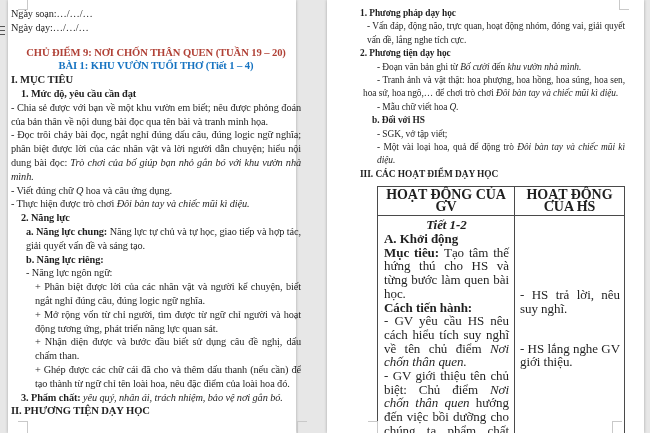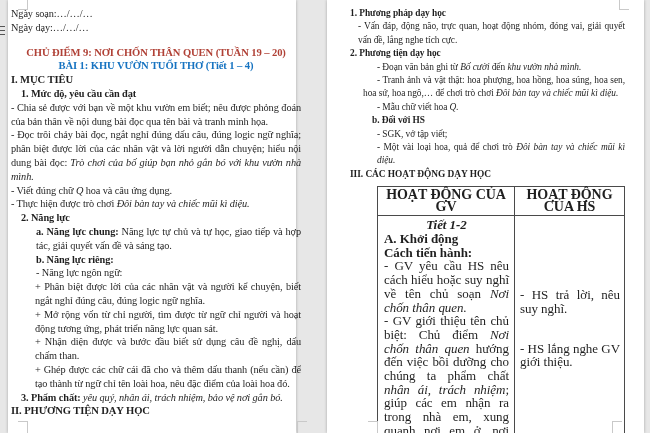--- a/index.html
+++ b/index.html
@@ -13,25 +13,25 @@
   .textcol{position:absolute;color:#1f1f1f;}
   #left-text{left:3px;top:7px;width:290px;font-size:10.3px;line-height:13.8px;letter-spacing:-0.1px;}
   #right-text{left:18px;top:7px;width:280px;font-size:9.4px;line-height:13.4px;letter-spacing:-0.05px;}
 
   .p{margin:0;text-align:justify;}
   .ctr{text-align:center;}
   .sp12{height:11px;}
   .hd{font-size:10.6px;}
   
   .ml1{margin-left:10px;}
-  .ml2{margin-left:25px;}
+  .ml2{margin-left:15px;}
   .ml3{margin-left:24px;}
   
-  .mlA{margin-left:5px;}
-  .mlB{margin-left:13px;}
+  .mlA{margin-left:15px;}
+  .mlB{margin-left:22px;}
   .mlC{margin-left:27px;}
   .mlD{margin-left:32px;}
   .mlE{margin-left:18px;}
   .ti{text-indent:14px;}
 
   
   .doc-table{margin:5px 0 0 32px;width:248px;border:1px solid #4a4a4a;box-sizing:border-box;}
   .t-head{display:flex;border-bottom:1px solid #4a4a4a;font-weight:bold;font-size:14px;line-height:12px;}
   .t-head .cell{padding:2px 1px;text-align:center;box-sizing:border-box;}
   .t-body{display:flex;min-height:191px;}
@@ -90,35 +90,36 @@
     <div class="textcol" id="right-text">
       <div>
           <div class="p mlA"><span style="font-weight: bold;">1. Phương pháp dạy học</span></div>
           <div class="p mlB"><span>- Vấn đáp, động não, trực quan, hoạt động nhóm, đóng vai, giải quyết vấn đề, lắng nghe tích cực.</span></div>
           <div class="p mlA"><span style="font-weight: bold;">2. Phương tiện dạy học</span></div>
           <div class="p mlD"><span>- Đoạn văn bản ghi từ </span><span style="font-style: italic;">Bố cười</span><span> đến </span><span style="font-style: italic;">khu vườn nhà mình.</span></div>
           <div class="p mlE ti"><span>- Tranh ảnh và vật thật: hoa phượng, hoa hồng, hoa súng, hoa sen, hoa sứ, hoa ngô,… để chơi trò chơi </span><span style="font-style: italic;">Đôi bàn tay và chiếc mũi kì diệu.</span></div>
           <div class="p mlD"><span>- Mẫu chữ viết hoa </span><span style="font-style: italic;">Q.</span></div>
           <div class="p mlC"><span style="font-weight: bold;">b. Đối với HS</span></div>
           <div class="p mlD"><span>- SGK, vở tập viết;</span></div>
-          <div class="p mlD"><span>- Một vài loại hoa, quả để chơi trò </span><span style="font-style: italic;">Đôi bàn tay và chiếc mũi kì diệu.</span></div>
-          <div class="p mlA"><span style="font-weight: bold;">III. CÁC HOẠT ĐỘNG DẠY HỌC</span></div>
+          <div class="p mlD"><span>- Một vài loại hoa, quả để động trò </span><span style="font-style: italic;">Đôi bàn tay và chiếc mũi kì diệu.</span></div>
+          <div class="p mlA"><span style="font-weight: bold;">III. CÁC HOẠT ĐIỂM DẠY HỌC</span></div>
         </div>
 
       <div class="doc-table">
         <div class="t-head">
           <div class="cell th-gv">HOẠT ĐỘNG CỦA GV</div>
           <div class="cell th-hs">HOẠT ĐỘNG CỦA HS</div>
         </div>
         <div class="t-body">
           <div class="cell-gv">
               <div class="p ctr"><span style="font-weight: bold; font-style: italic;">Tiết 1-2</span></div>
               <div class="p "><span style="font-weight: bold;">A. Khởi động</span></div>
+              <div class="p "><span style="font-weight: bold;">Mục tiêu: </span><span>Tạo tâm thế hứng thú cho HS và từng bước làm quen bài học.</span></div>
               <div class="p "><span style="font-weight: bold;">Cách tiến hành:</span></div>
-              <div class="p "><span>- GV yêu cầu HS nêu cách hiểu hoặc suy nghĩ về tên chủ soạn </span><span style="font-style: italic;">Nơi chốn thân quen.</span></div>
+              <div class="p "><span>- GV yêu cầu HS nêu cách hiểu tích suy nghĩ về tên chủ điểm </span><span style="font-style: italic;">Nơi chốn thân quen.</span></div>
               <div class="p "><span>- GV giới thiệu tên chủ biệt: Chủ điểm </span><span style="font-style: italic;">Nơi chốn thân quen</span><span> hướng đến việc bồi dưỡng cho chúng ta phẩm chất </span><span style="font-style: italic;">nhân ái, trách nhiệm</span><span>; giúp các em nhận ra trong nhà em, xung quanh nơi em ở, nơi nào cũng gần gũi, thân quen, đáng yêu, đáng</span></div>
             </div>
           <div class="cell-hs">
               <div class="p hs1"><span>- HS trả lời, nêu suy nghĩ.</span></div>
               <div class="p hs2"><span>- HS lắng nghe GV giới thiệu.</span></div>
             </div>
         </div>
       </div>
     </div>
   </div>

